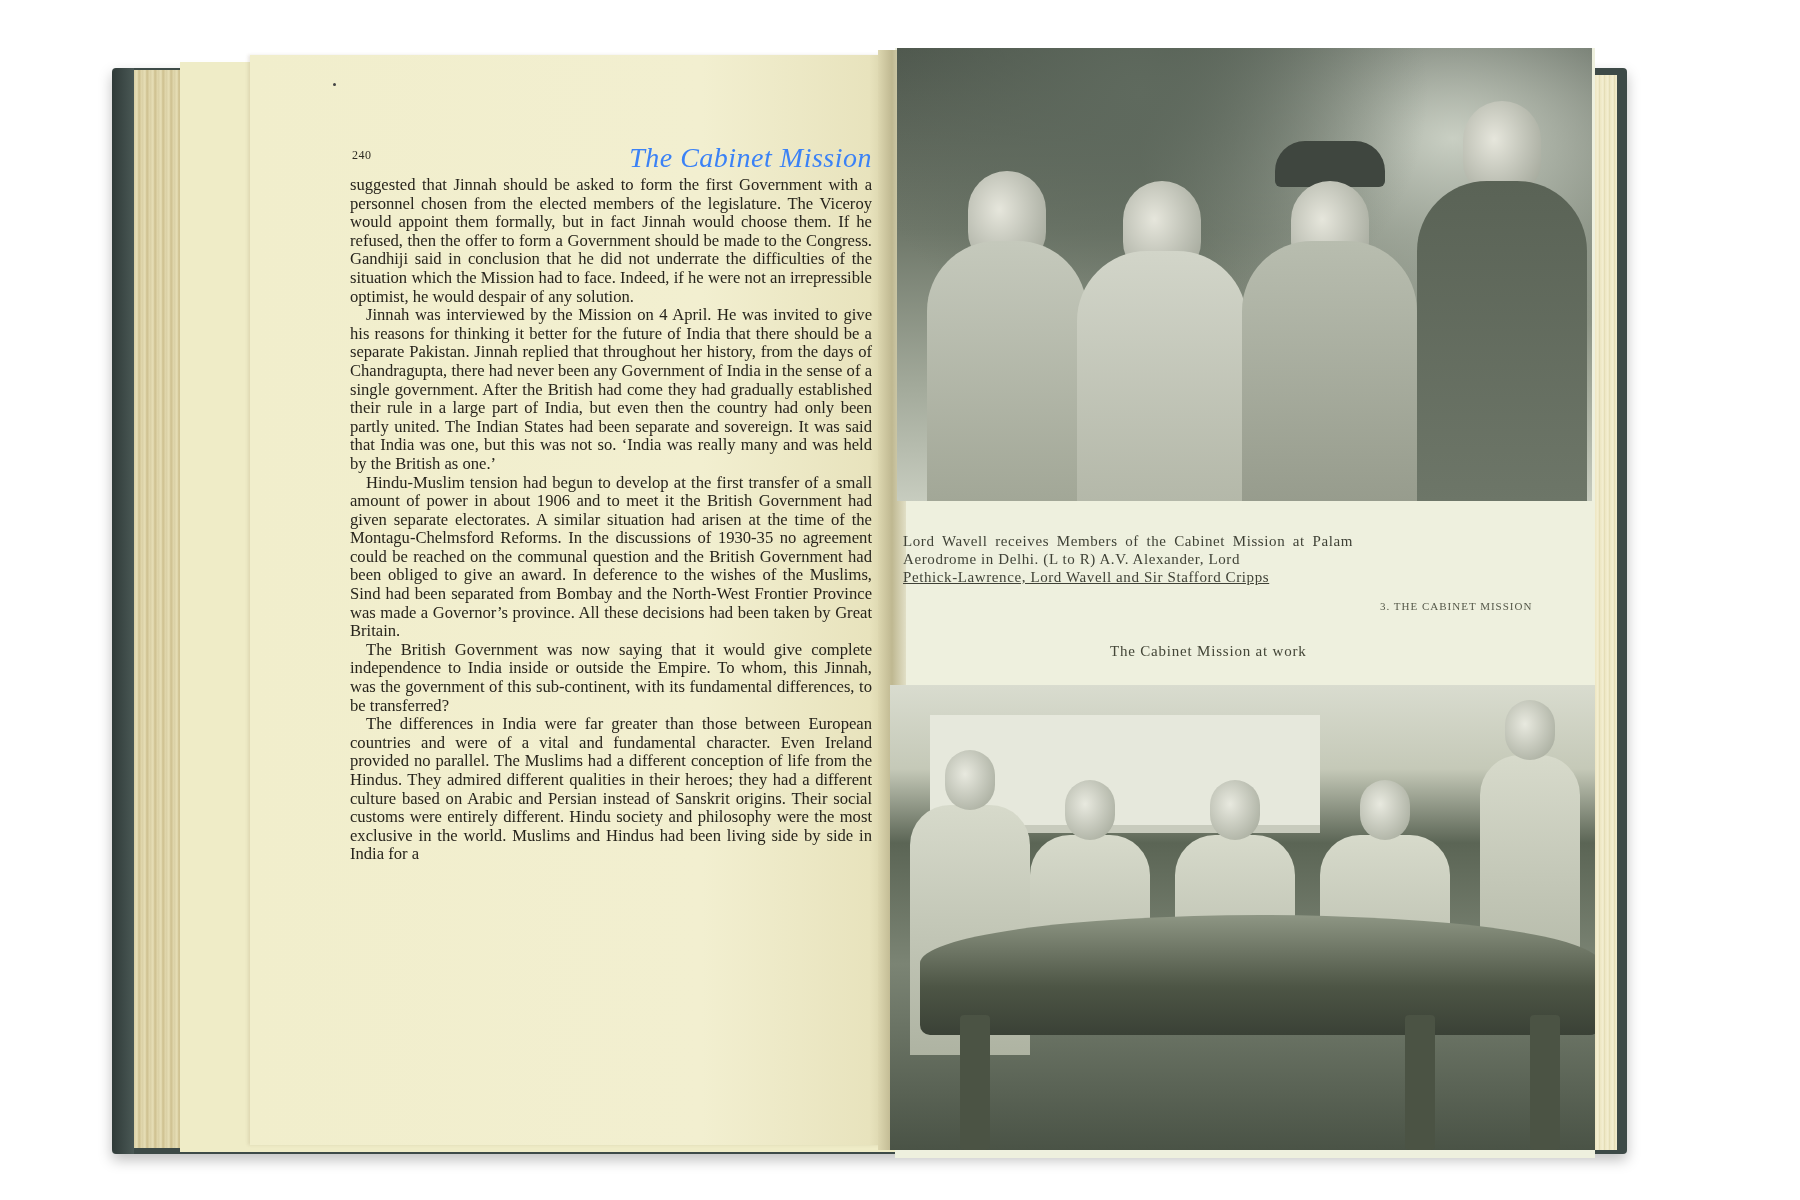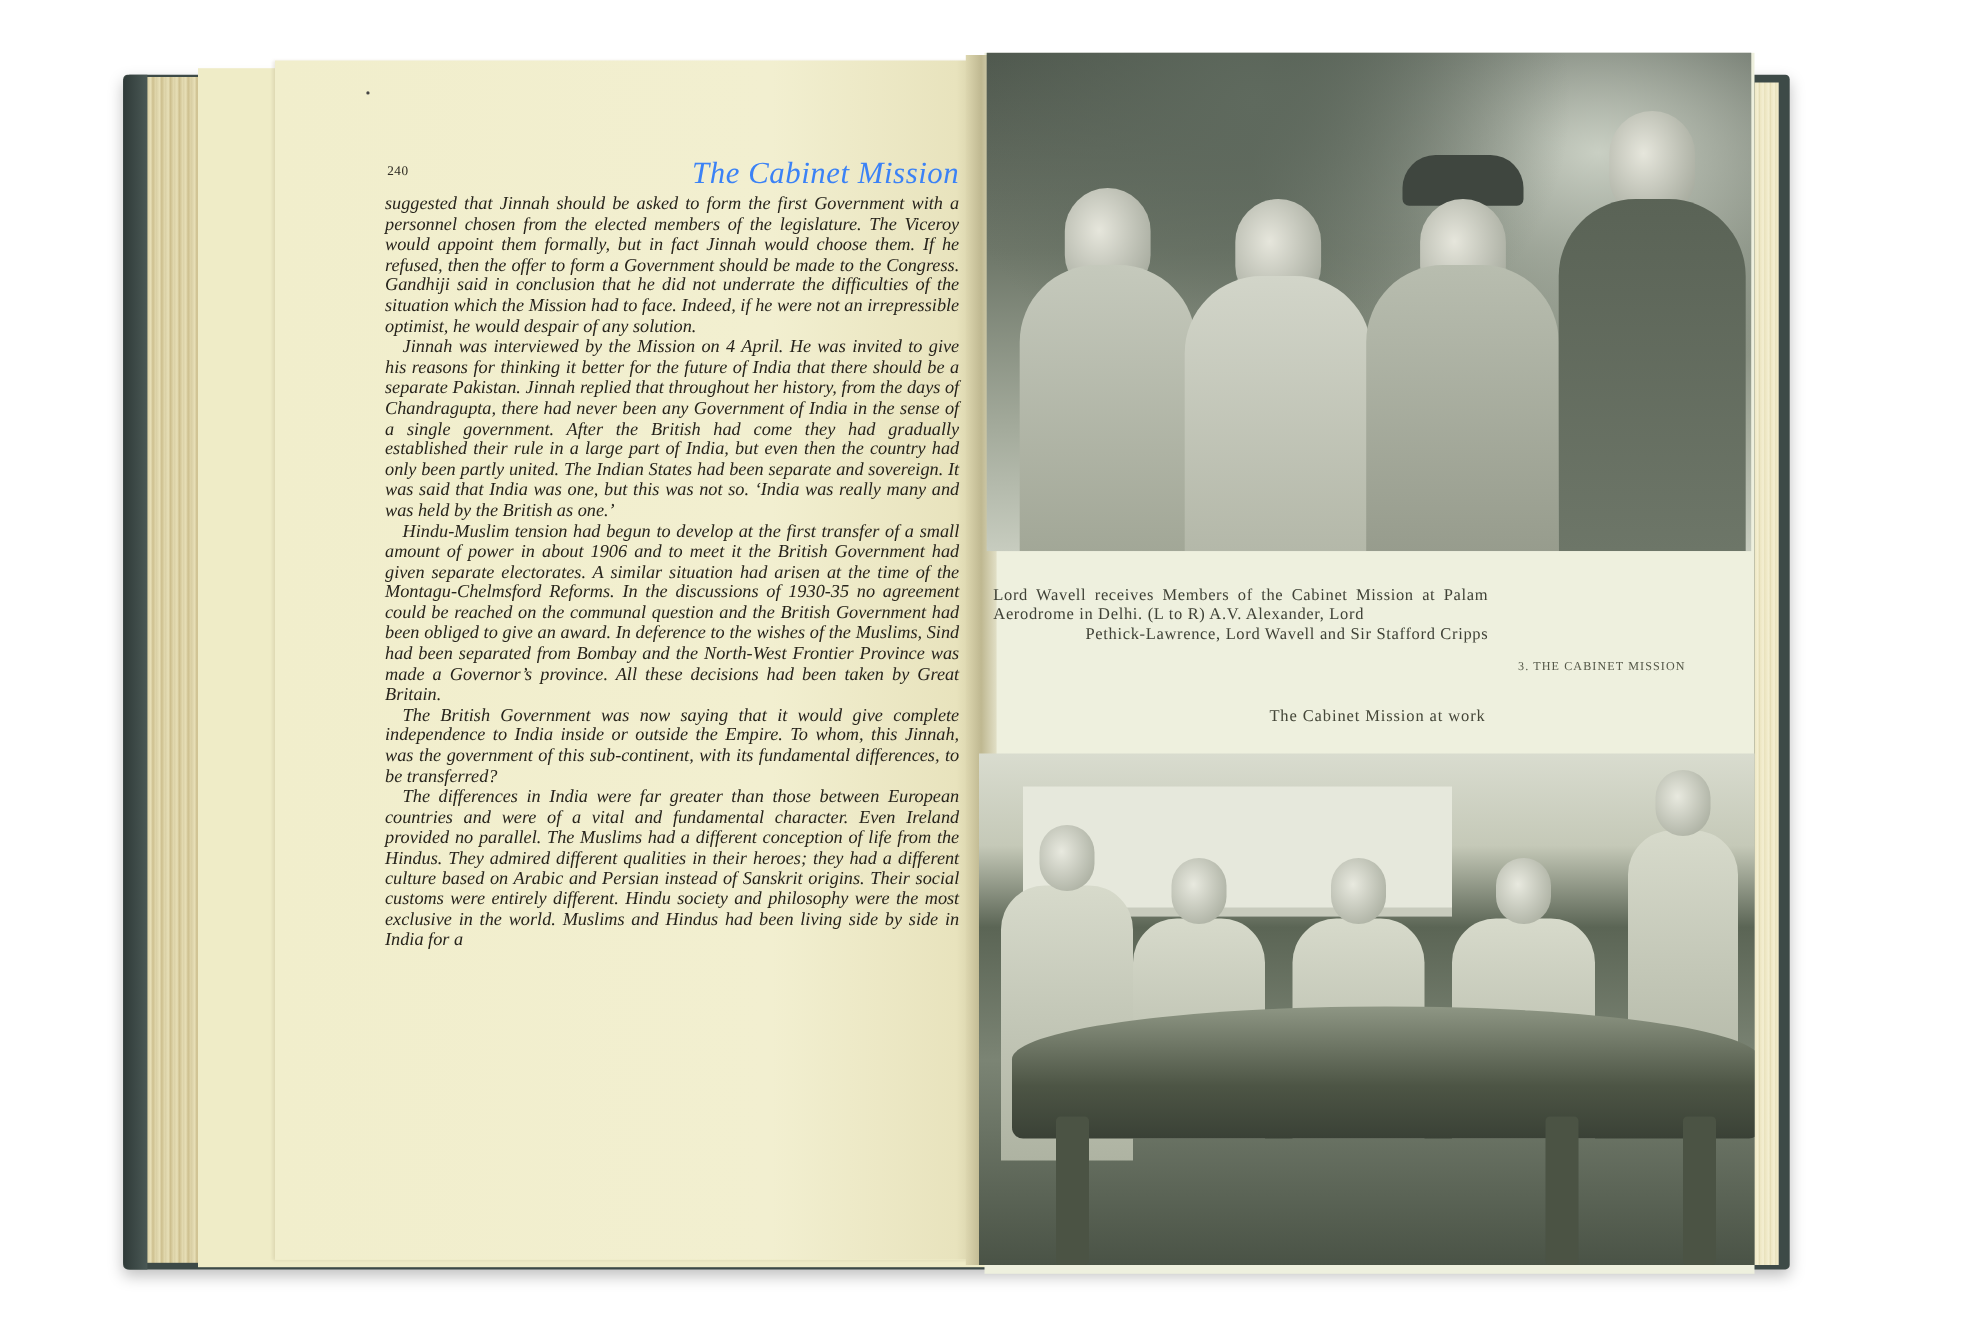--- a/index.html
+++ b/index.html
@@ -51,21 +51,21 @@
     color: #2e2b22;
   }
   .page-number { position: absolute; left: 0; top: 0; font-size: 12px; letter-spacing: 0.5px; }
   .running-head { position: absolute; right: 0; top: -6px; font-size: 28px; font-style: italic; color: #3b82f6; letter-spacing: 0.5px; }
 
   .body-text {
     position: absolute; left: 350px; top: 176px; width: 522px;
     font-size: 16.6px; line-height: 18.6px; color: #27241c;
     text-align: justify; hyphens: none;
   }
-  .body-text p { margin: 0; text-indent: 0; font-style: italic; }
+  .body-text p { margin: 0; text-indent: 0; }
   .body-text p.indent { text-indent: 16px; }
 
   
   .photo-top {
     position: absolute; left: 897px; top: 48px; width: 695px; height: 453px;
     background:
       radial-gradient(ellipse at 35% 10%, #5f6a5e 0%, transparent 45%),
       radial-gradient(ellipse at 80% 20%, #c9cfc3 0%, transparent 40%),
       linear-gradient(180deg,#4d564c 0%,#6e7769 40%,#a3aa9b 75%,#c7ccbf 100%);
     overflow: hidden;
@@ -109,27 +109,27 @@
     width: 50px; height: 60px; border-radius: 26px;
     background: radial-gradient(ellipse at 40% 40%,#e8e9df,#9ea394);
   }
 
   
   .caption {
     position: absolute; left: 903px; top: 532px; width: 450px;
     font-size: 15px; line-height: 18px; color: #3f4136; text-align: justify;
     letter-spacing: 0.6px;
   }
-  .caption .last { text-align: right; display: block; }
+  .caption .last { text-align: left; display: block; text-decoration: underline; }
   .plate-label {
     position: absolute; left: 1380px; top: 600px; font-size: 11px; letter-spacing: 1px;
     color: #555849; font-variant: small-caps;
   }
   .plate-title {
-    position: absolute; left: 1110px; top: 643px; font-size: 15px; letter-spacing: 0.8px; color: #444638; margin-left: 44px;
+    position: absolute; left: 1110px; top: 643px; font-size: 15px; letter-spacing: 0.8px; color: #444638;
   }
   .dot { position: absolute; width: 3px; height: 3px; background: #444; border-radius: 50%; }
 </style>
 </head>
 <body>
 
 <div class="cover"></div>
 <div class="cover-left-edge"></div>
 <div class="pages-left-stack"></div>
 <div class="left-leaf"></div>

